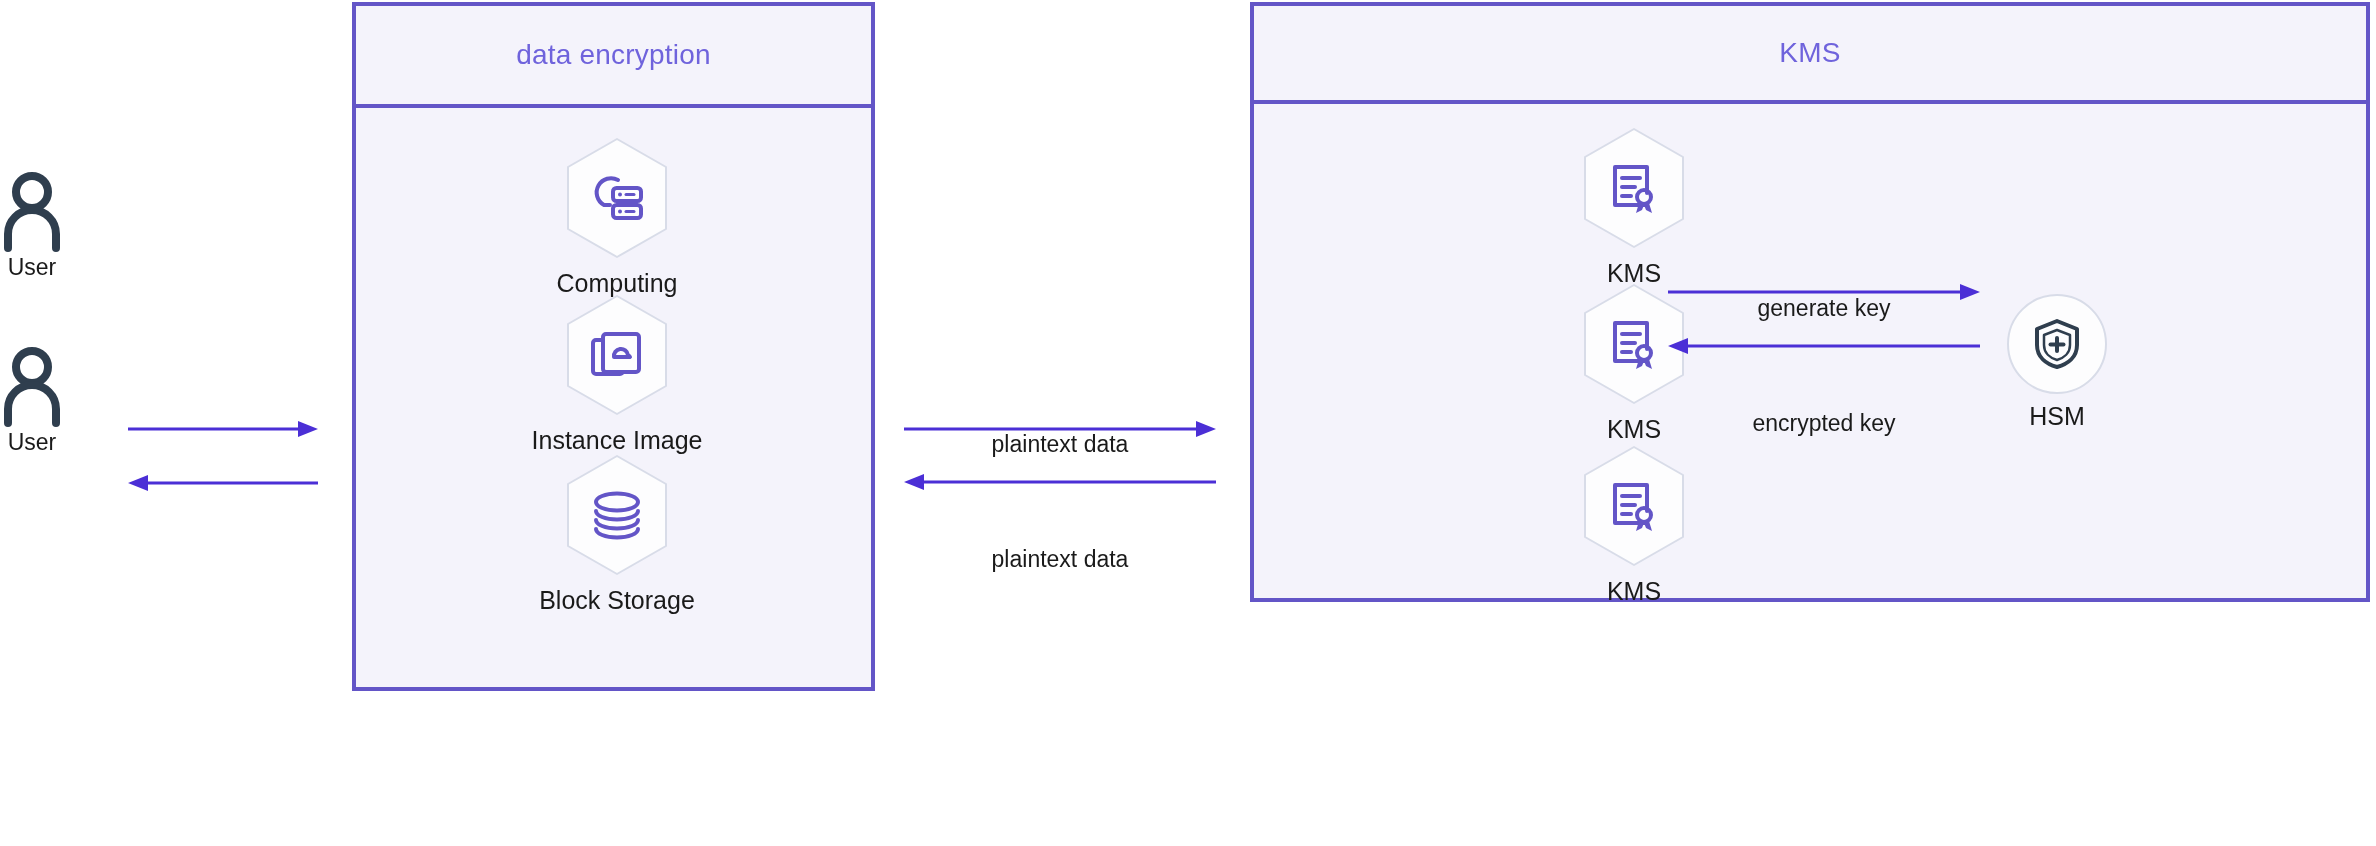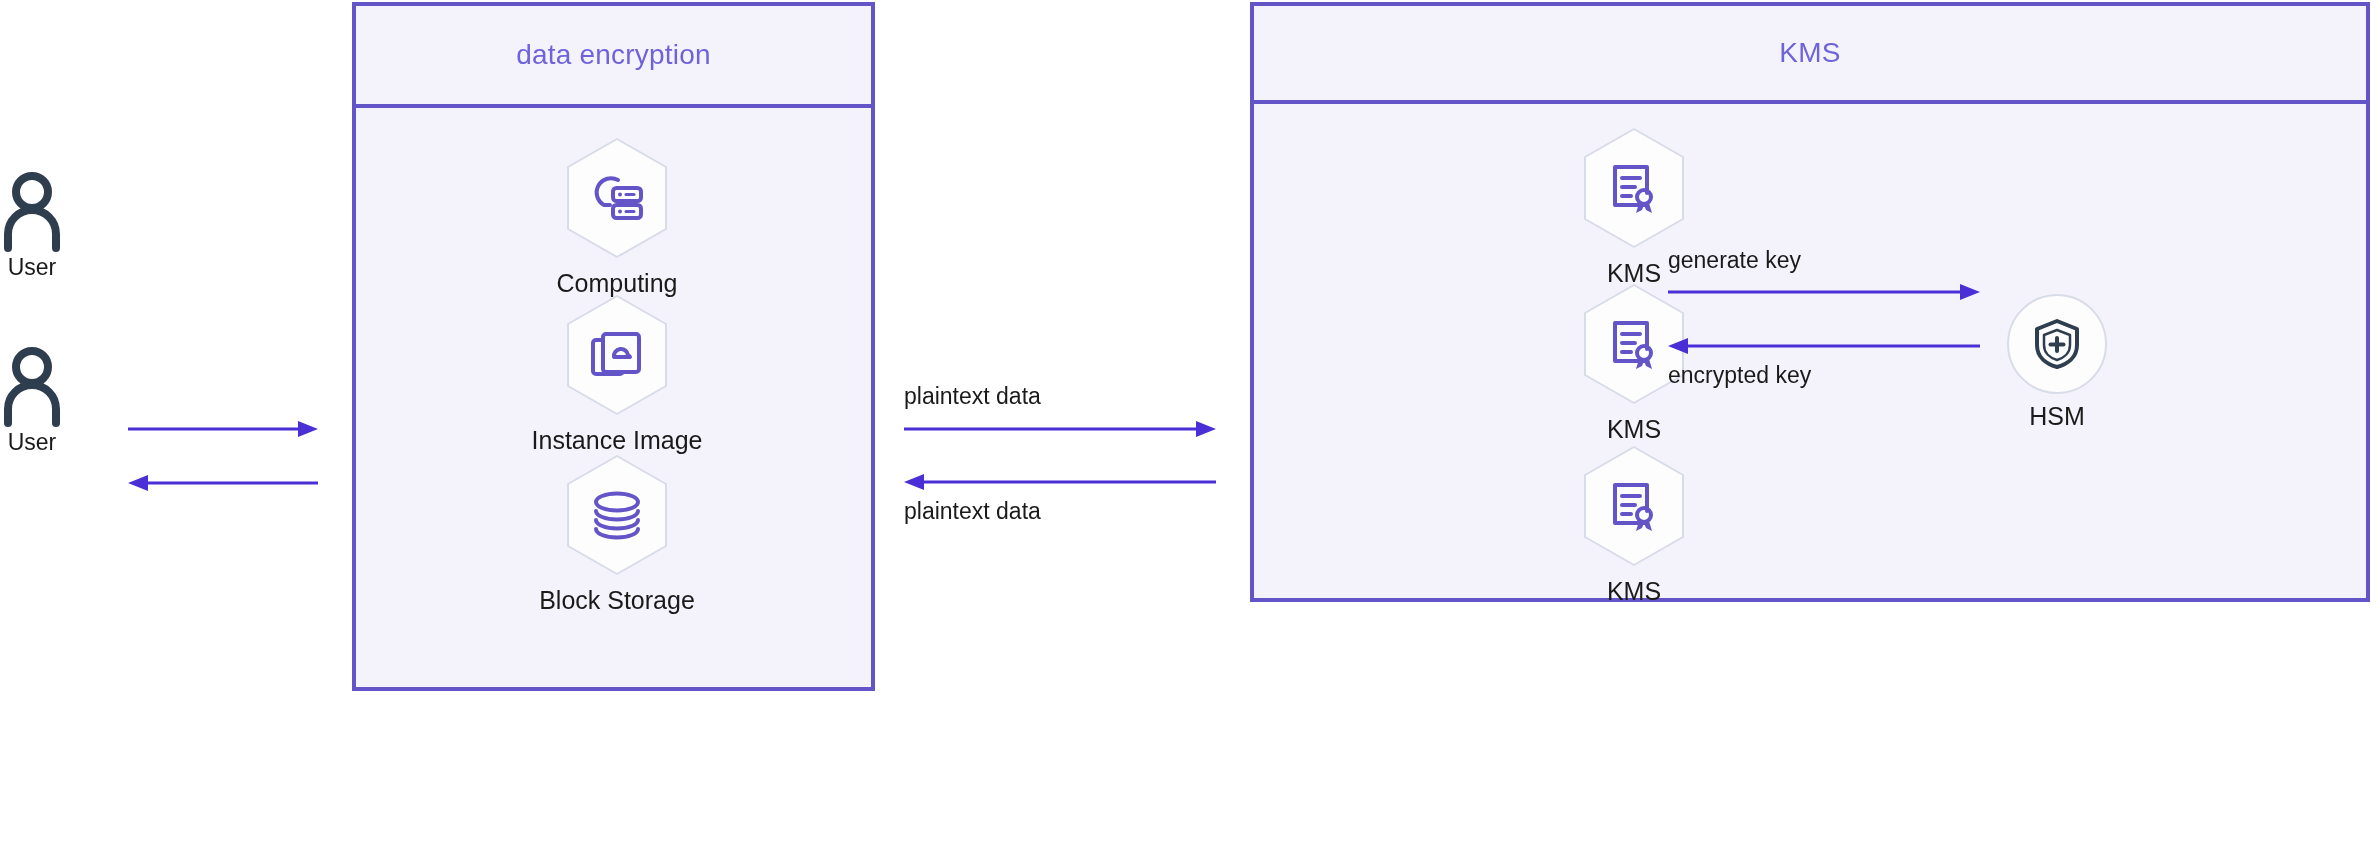--- a/index.html
+++ b/index.html
@@ -116,20 +116,22 @@
     position: absolute;
     height: 22px;
   }
   .arrow svg { display: block; overflow: visible; }
   .arrow-label {
     position: absolute;
     font-size: 23px;
     color: #1a1a1a;
     line-height: 1;
     white-space: nowrap;
+    text-align: center;
+    margin-top: 48px;
   }
 </style>
 </head>
 <body>
 
 <div id="stage">
 
   <div class="actor" style="left:-28px; top:170px;">
     <svg class="actor-icon" viewBox="0 0 66 82">
       <circle cx="33" cy="22" r="16" fill="none" stroke="#2F3E4E" stroke-width="8"></circle>

